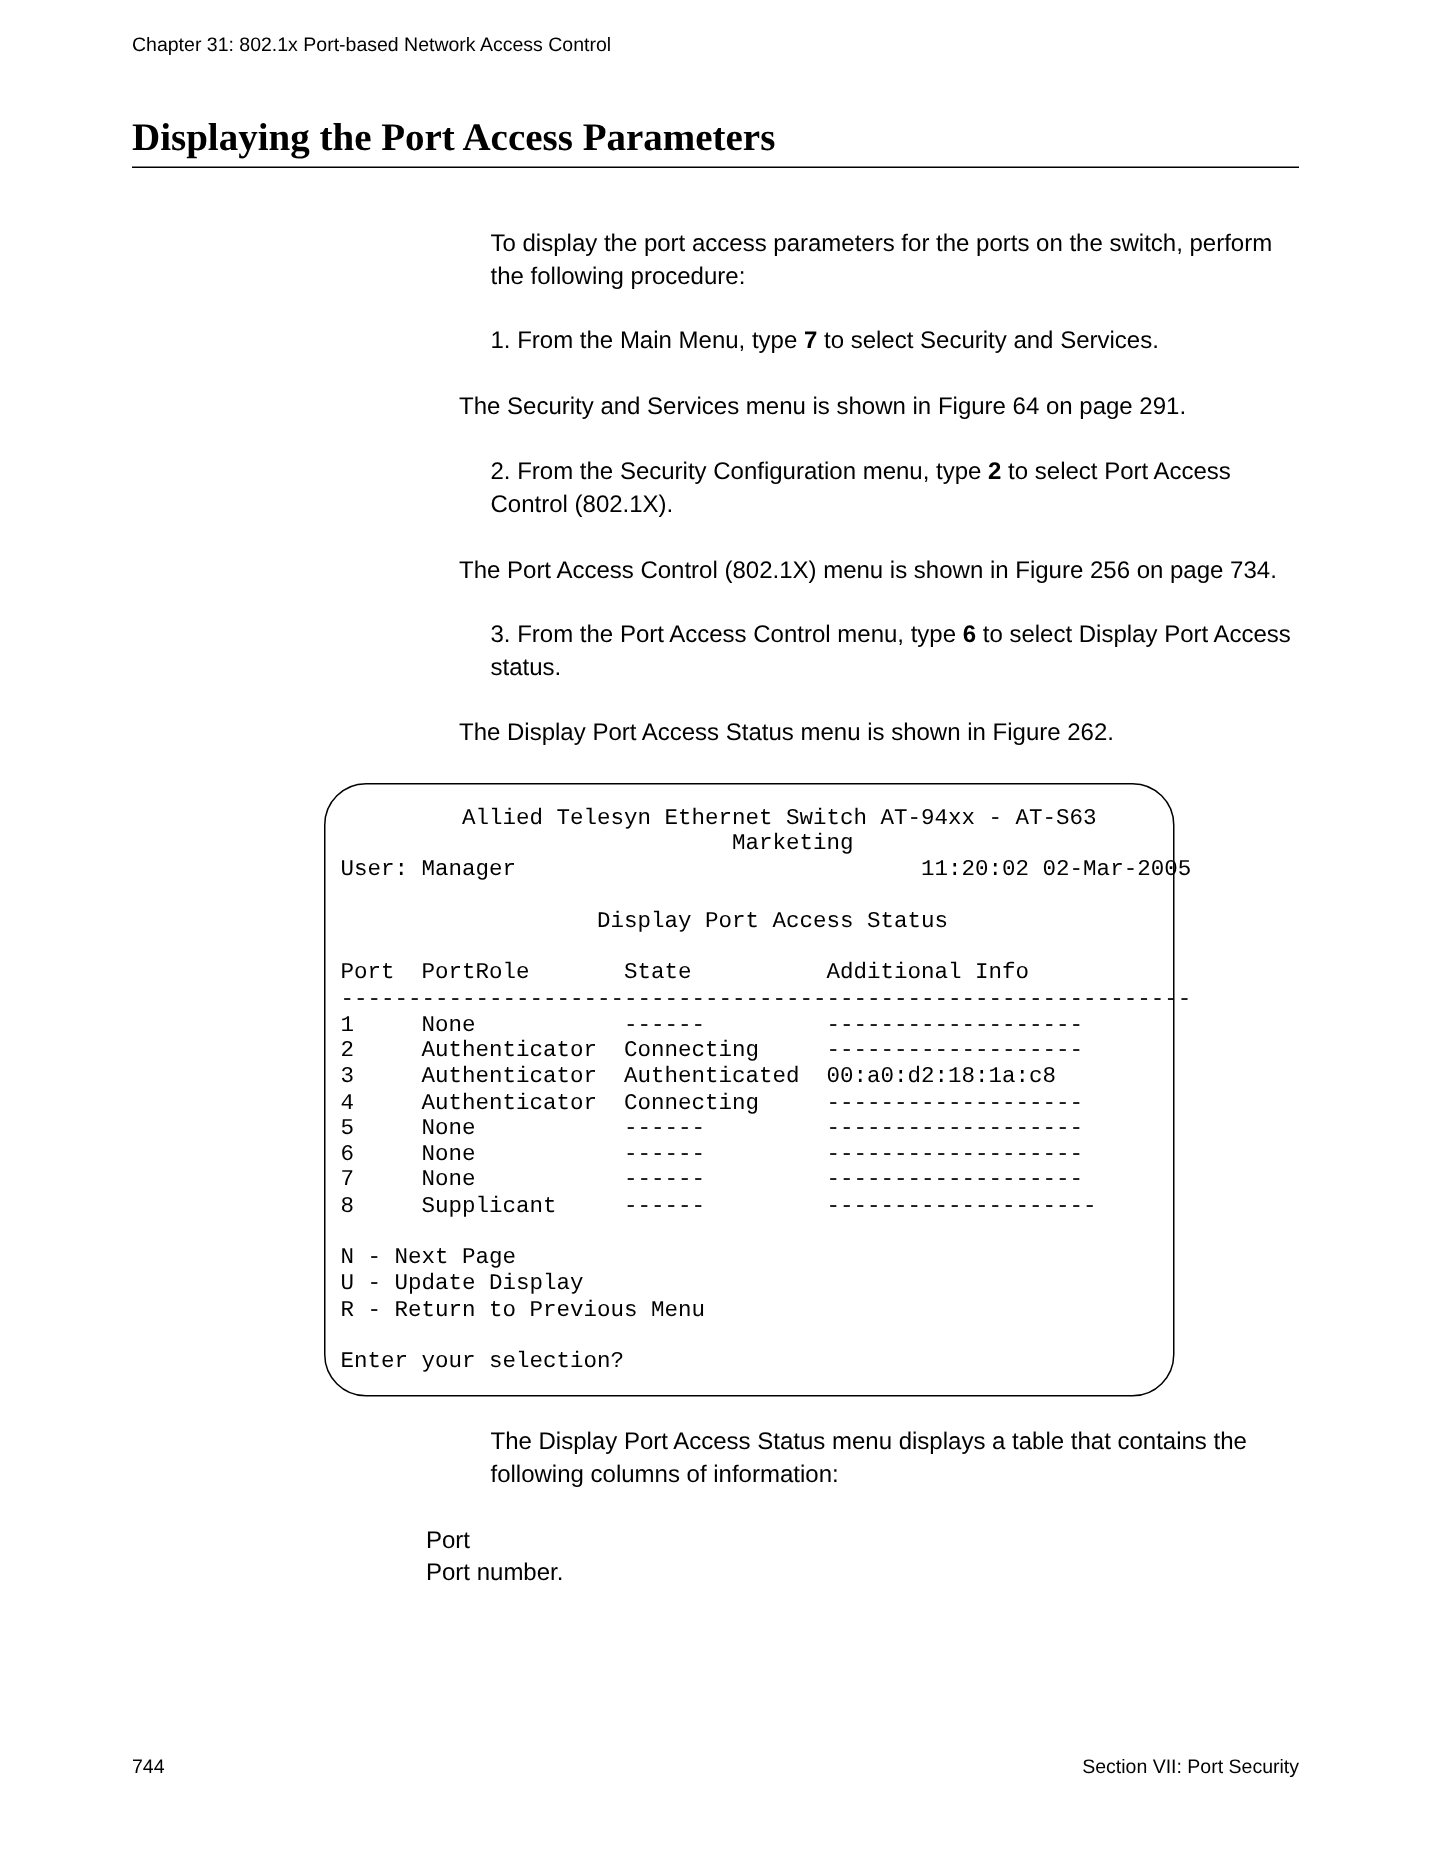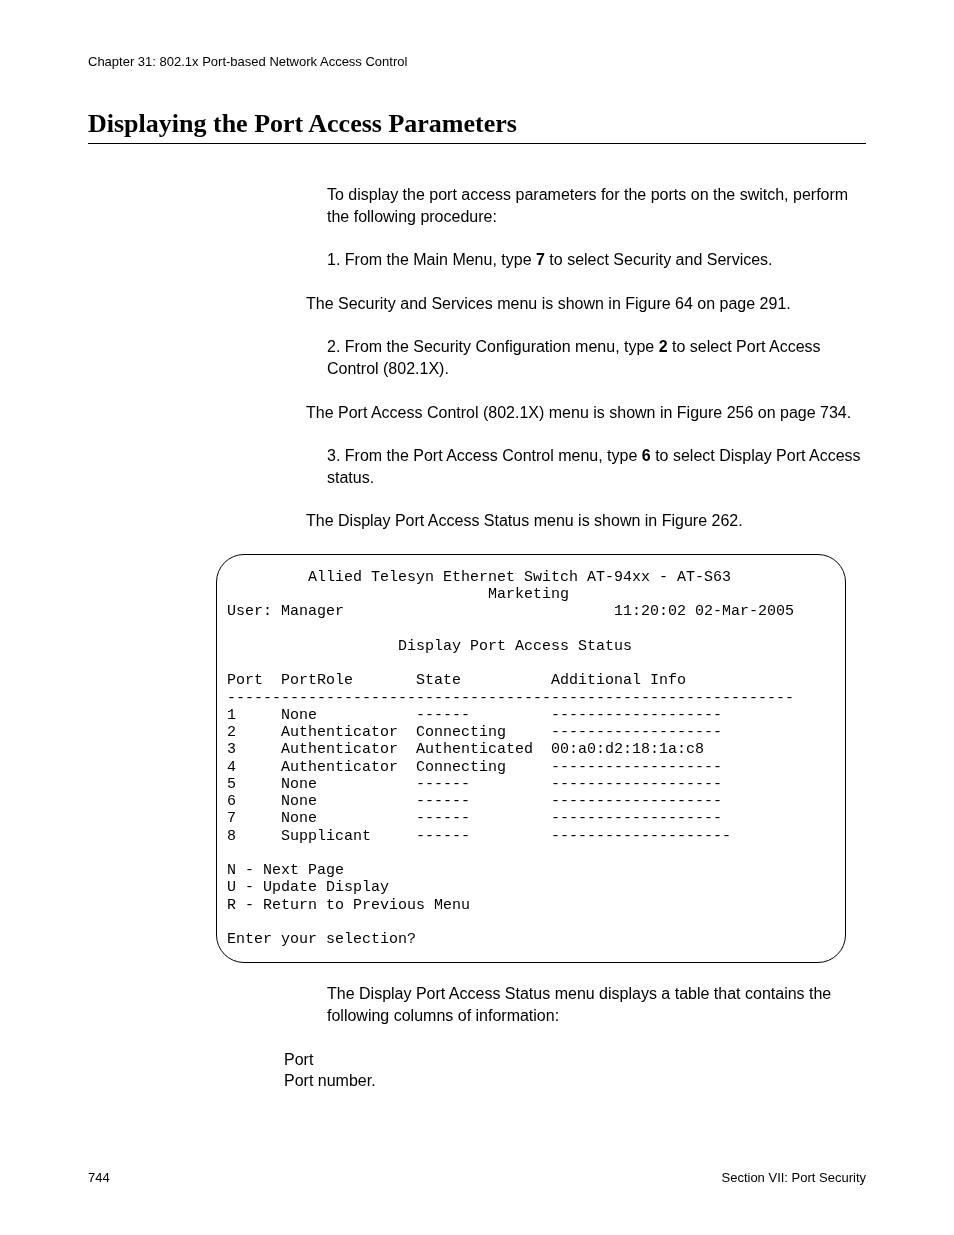--- a/index.html
+++ b/index.html
@@ -4,21 +4,21 @@
 <style>
   body {
     margin: 0;
     padding: 0;
     background: #fff;
     font-family: Arial, Helvetica, sans-serif;
     color: #000;
     width: 954px;
   }
   .page {
-    padding: 54px 88px 60px 88px;
+    padding: 22px 88px 60px 88px;
     box-sizing: border-box;
     width: 954px;
     min-height: 1235px;
     position: relative;
   }
   .chapter-header {
     font-size: 13px;
     margin-bottom: 40px;
   }
   .section-title {
@@ -34,21 +34,21 @@
     margin-right: 0;
     font-size: 16px;
     line-height: 1.35;
   }
   .para { margin-bottom: 22px; margin-left: 43px; }
   .step-indent { margin-left: 22px; }
   .bold { font-weight: bold; }
   .terminal-wrap {
     position: relative;
     margin: 6px 0 20px 128px;
-    width: 630px;
+    width: 567px;
   }
   .terminal {
     border: 1px solid #000;
     border-radius: 28px;
     padding: 14px 10px 14px 10px;
     font-family: "Courier New", Courier, monospace;
     font-size: 15px;
     line-height: 1.15;
     white-space: pre;
   }

